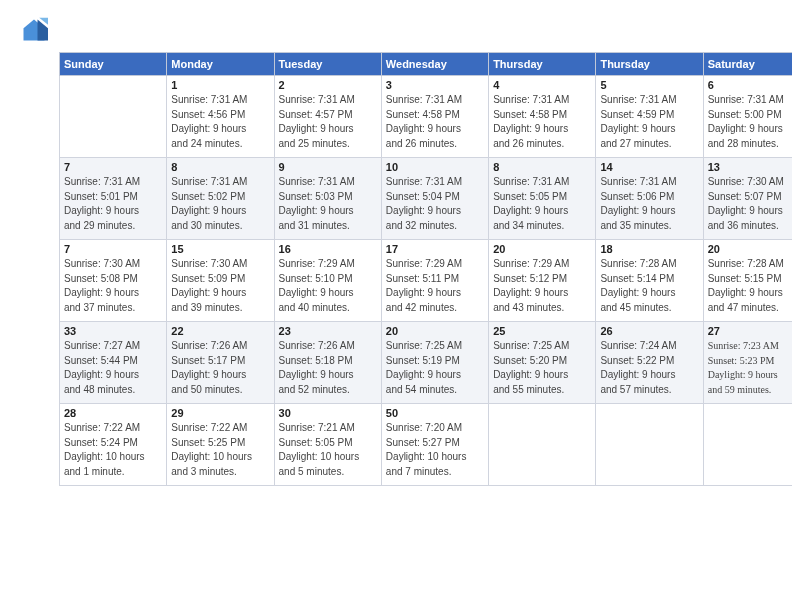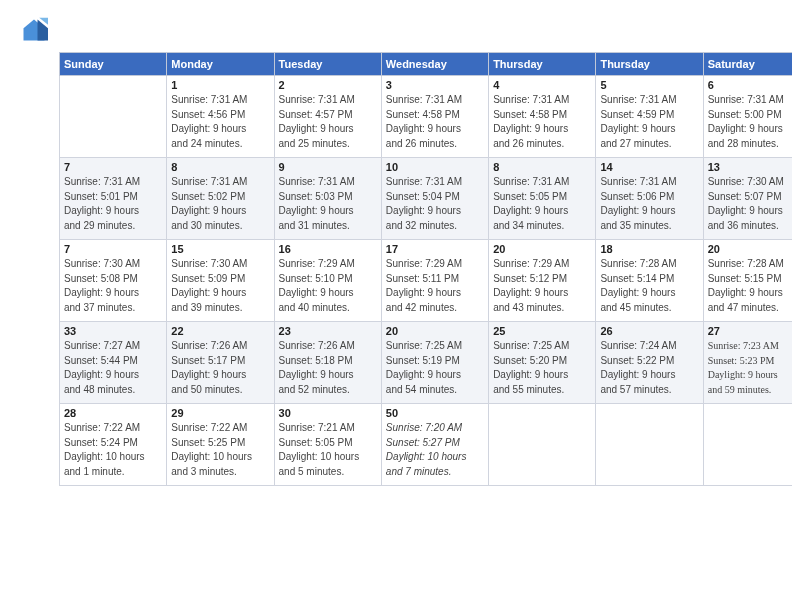--- a/index.html
+++ b/index.html
@@ -340,21 +340,21 @@
           </td>
           <td>
             <span class="day-num">30</span>
             <div class="day-info" style="white-space: pre-line;">Sunrise: 7:21 AM
 Sunset: 5:05 PM
 Daylight: 10 hours
 and 5 minutes.</div>
           </td>
           <td>
             <span class="day-num">50</span>
-            <div class="day-info" style="white-space: pre-line; font-style: italic;">Sunrise: 7:20 AM
+            <div class="day-info" style="white-space: pre-line;">Sunrise: 7:20 AM
 Sunset: 5:27 PM
 Daylight: 10 hours
 and 7 minutes.</div>
           </td>
           <td></td>
           <td></td>
           <td></td>
         </tr>
       </tbody>
   </table>

